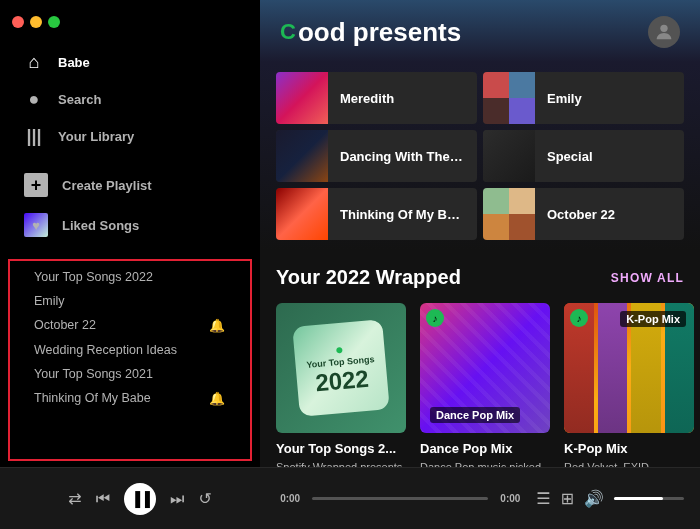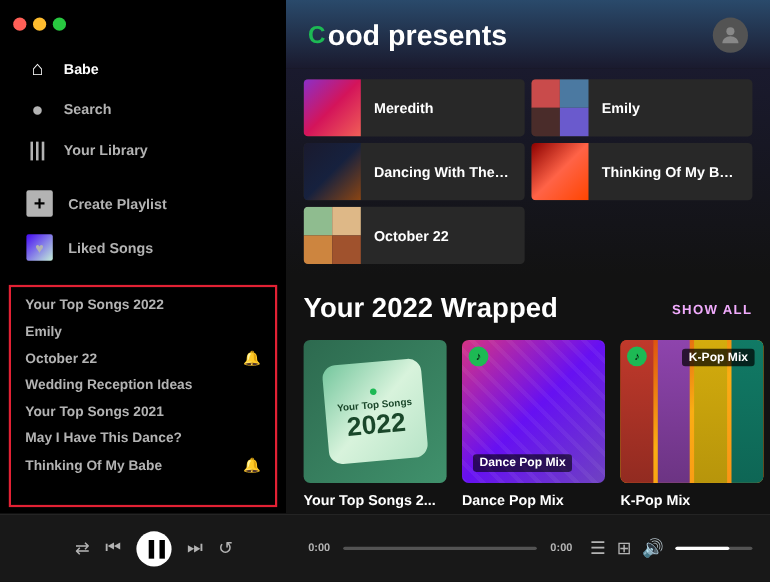--- a/index.html
+++ b/index.html
@@ -125,27 +125,26 @@
       margin: 6px 8px;
       padding: 4px 0;
       flex: 1;
       overflow-y: auto;
       scrollbar-width: none;
     }
     .playlist-section::-webkit-scrollbar { display: none; }
 
     .playlist-item {
       display: flex;
-      align-items: flex-end;
+      align-items: flex-start;
       justify-content: space-between;
-      padding: 5px 13px;
+      padding: 5px 24px;
       font-size: 12.5px;
       color: #b3b3b3;
       cursor: pointer;
-      font-weight: bold;
     }
 
     .playlist-item-text { flex: 1; }
     .bell-icon { font-size: 13px; color: #1db954; }
 
     
     .main-content {
       flex: 1;
       background: #121212;
       overflow-y: auto;
@@ -230,21 +229,21 @@
     }
 
     .section-header {
       display: flex;
       justify-content: space-between;
       align-items: center;
       margin-bottom: 14px;
     }
 
     .section-title {
-      font-size: 25px;
+      font-size: 20px;
       font-weight: 700;
       color: #fff;
     }
 
     .show-all {
       font-size: 12px;
       font-weight: 700;
       color: #f0abfc;
       cursor: pointer;
       letter-spacing: 0.1em;
@@ -556,23 +555,20 @@
           <span class="playlist-item-text">October 22</span>
           <span class="bell-icon">🔔</span>
         </div>
         <div class="playlist-item">
           <span class="playlist-item-text">Wedding Reception Ideas</span>
         </div>
         <div class="playlist-item">
           <span class="playlist-item-text">Your Top Songs 2021</span>
         </div>
         <div class="playlist-item">
-          <span class="playlist-item-text">May I Have This Dance?</span>
-        </div>
-        <div class="playlist-item">
           <span class="playlist-item-text">Thinking Of My Babe</span>
           <span class="bell-icon">🔔</span>
         </div>
         <div class="playlist-item">
           
         </div>
 
       </div>
     </div>
 
@@ -607,20 +603,24 @@
             </div>
           </div>
           <span class="quick-pick-label">Emily</span>
         </div>
 
         <div class="quick-pick-item">
           <div class="quick-pick-thumb dancing-img"></div>
           <span class="quick-pick-label">Dancing With The Devil...Th...</span>
         </div>
 
+        <div class="quick-pick-item">
+          <div class="quick-pick-thumb special-img"></div>
+          <span class="quick-pick-label">Special</span>
+        </div>
 
         <div class="quick-pick-item">
           <div class="quick-pick-thumb thinking-img"></div>
           <span class="quick-pick-label">Thinking Of My Babe</span>
         </div>
 
         <div class="quick-pick-item">
           <div class="quick-pick-thumb">
             <div class="october-img" style="width:100%;height:100%;">
               <div class="oct-c1"></div>

